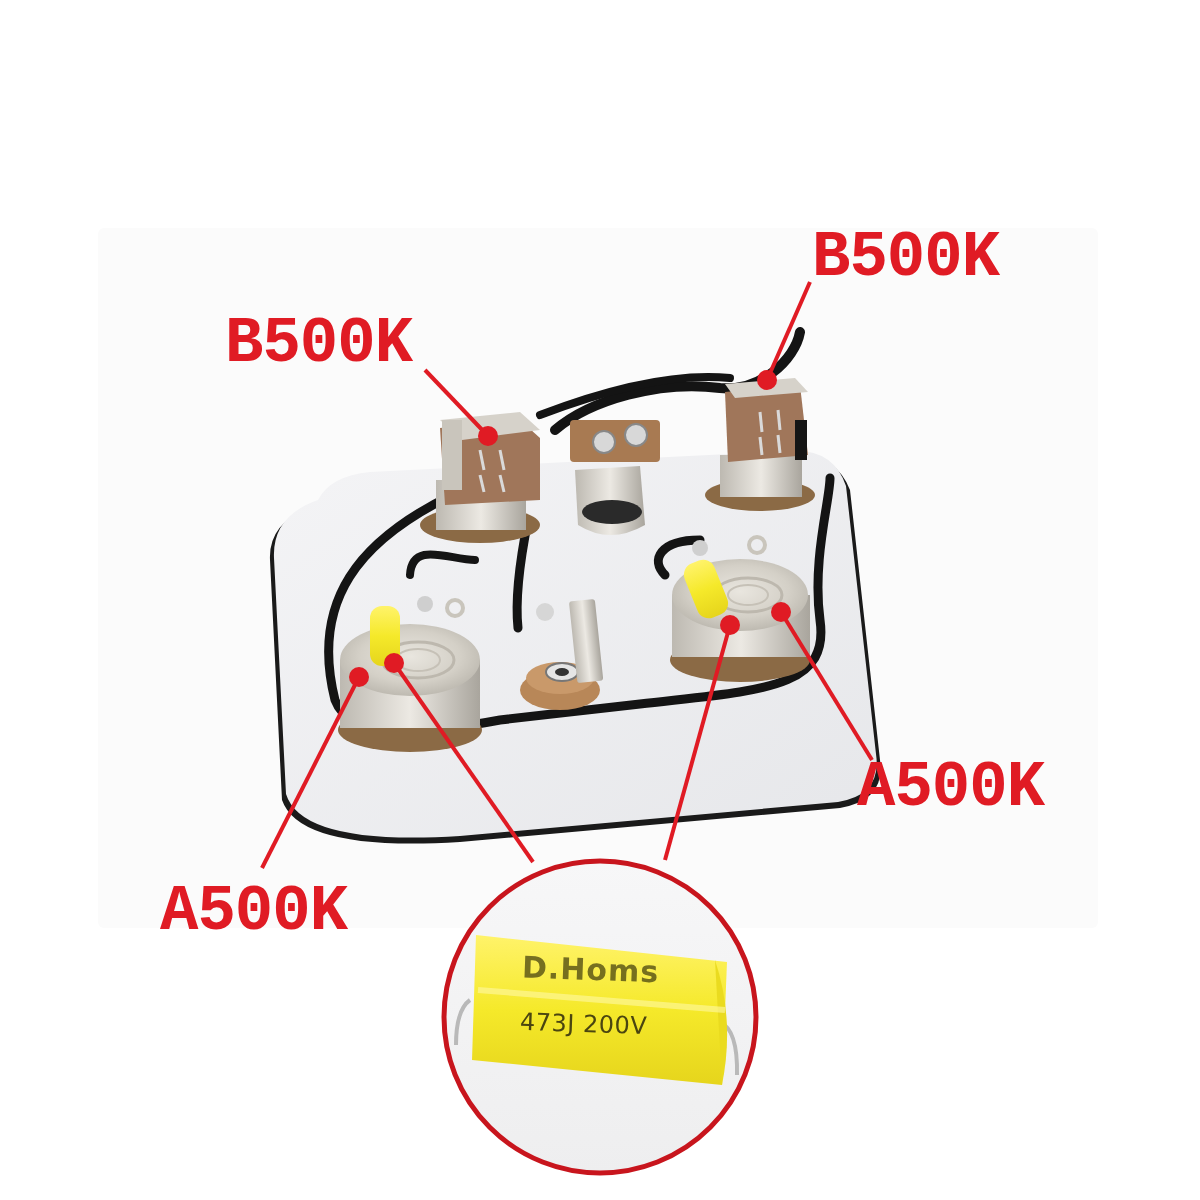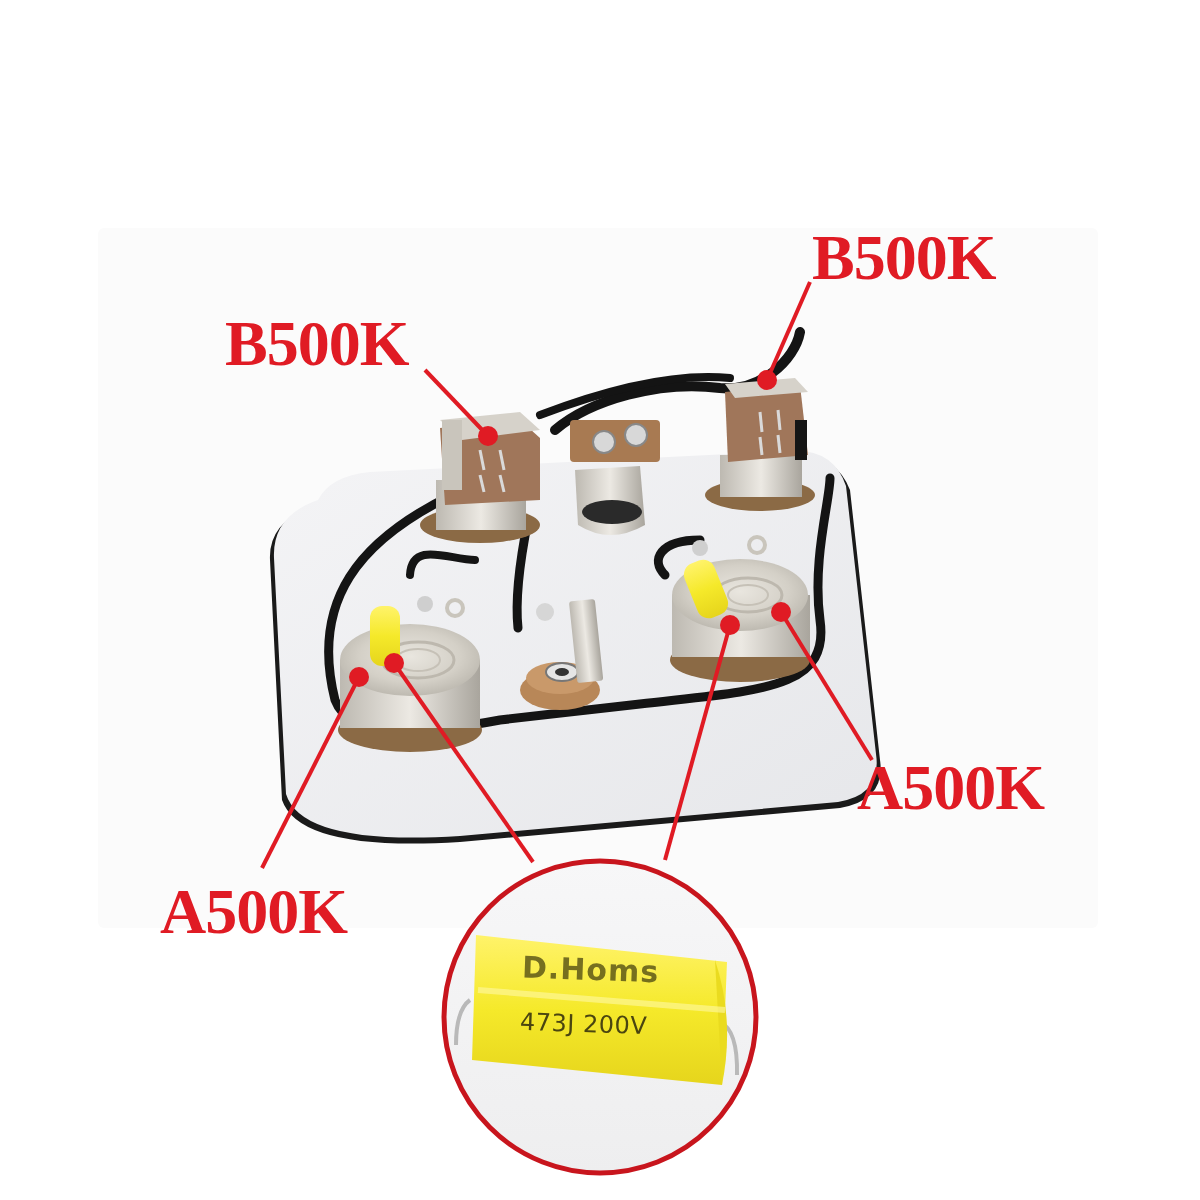--- a/index.html
+++ b/index.html
@@ -1,21 +1,21 @@
 <!DOCTYPE html>
 <html><head>
 <meta charset="utf-8">
 <style>
   html, body { margin: 0; padding: 0; background: #ffffff; }
   body { width: 1200px; height: 1200px; position: relative; overflow: hidden; font-family: "Liberation Sans", sans-serif; }
   .stage { position: absolute; left: 0; top: 0; width: 1200px; height: 1200px; }
   .backdrop { position: absolute; left: 98px; top: 228px; width: 1000px; height: 700px; background: #fbfbfb; border-radius: 6px; }
   svg.scene { position: absolute; left: 0; top: 0; width: 1200px; height: 1200px; }
   .label {
-    position: absolute; color: #e01b24; font-family: Liberation Serif, serif; font-weight: bold;
+    position: absolute; color: #e01b24; font-family: Liberation Mono, monospace; font-weight: bold;
     font-size: 64px; letter-spacing: -1px; line-height: 1; white-space: nowrap;
   }
   .inset-text-1, .inset-text-2 {
     position: absolute; font-family: "DejaVu Sans", sans-serif; color: #4a4510; white-space: nowrap;
   }
   .inset-text-1 { left: 522px; top: 952px; font-size: 30px; font-weight: bold; opacity: 0.75; letter-spacing: 1px; transform: rotate(2deg); }
   .inset-text-2 { left: 520px; top: 1010px; font-size: 24px; letter-spacing: 0.5px; transform: rotate(2deg); }
 </style>
 </head>
 <body>

